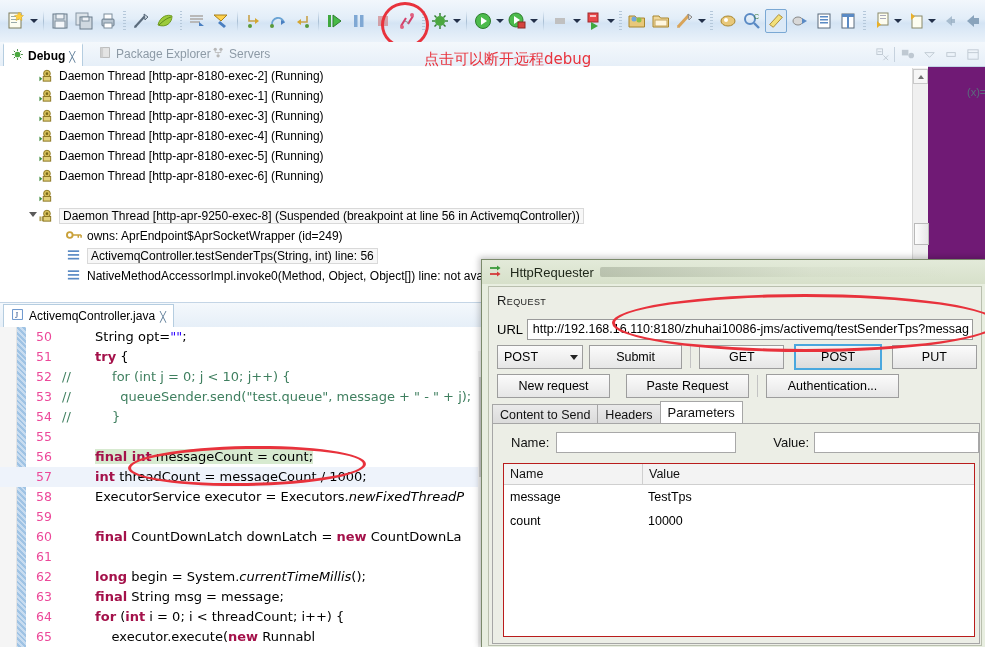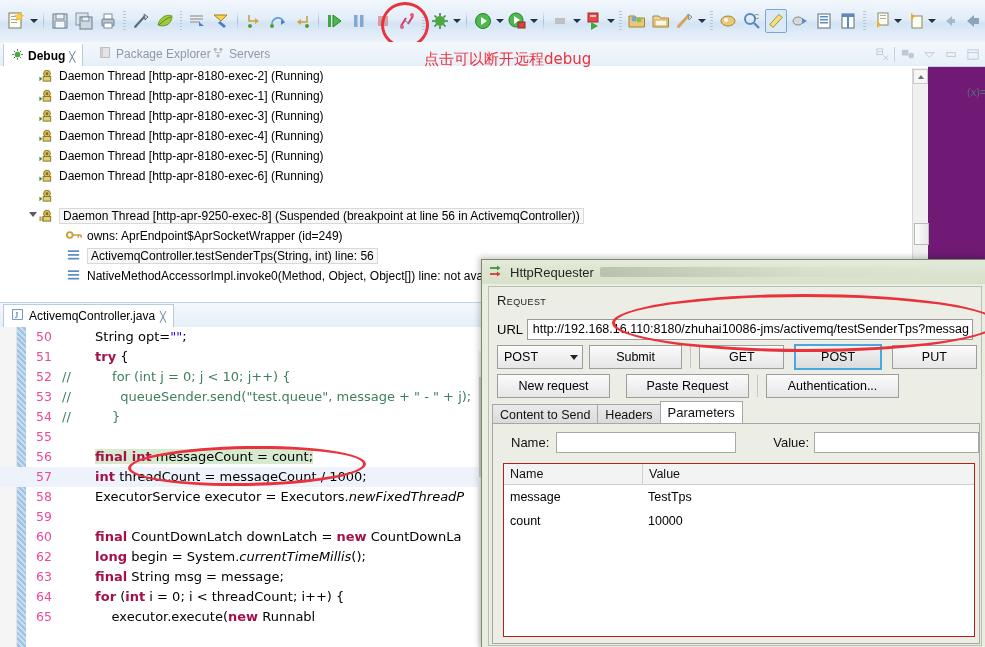--- a/index.html
+++ b/index.html
@@ -668,20 +668,21 @@
         <div class="cline"><span class="lnum">51</span><span class="ctext">        <span class="kw">try</span> {</span></div>
         <div class="cline"><span class="lnum">52</span><span class="ctext"><span class="cmt">//          for (</span><span class="cmt">int</span><span class="cmt"> j = 0; j &lt; 10; j++) {</span></span></div>
         <div class="cline"><span class="lnum">53</span><span class="ctext"><span class="cmt">//            queueSender.send("test.queue", message + " - " + j);</span></span></div>
         <div class="cline"><span class="lnum">54</span><span class="ctext"><span class="cmt">//          }</span></span></div>
         <div class="cline"><span class="lnum">55</span><span class="ctext"></span></div>
         <div class="cline"><span class="lnum">56</span><span class="ctext">        <span class="hl"><span class="kw">final int</span> messageCount = count;</span></span></div>
         <div class="cline"><span class="lnum">57</span><span class="ctext">        <span class="kw">int</span> threadCount = messageCount / 1000;</span></div>
         <div class="cline"><span class="lnum">58</span><span class="ctext">        ExecutorService executor = Executors.<span class="itl">newFixedThreadP</span></span></div>
         <div class="cline"><span class="lnum">59</span><span class="ctext"></span></div>
         <div class="cline"><span class="lnum">60</span><span class="ctext">        <span class="kw">final</span> CountDownLatch downLatch = <span class="kw">new</span> CountDownLa</span></div>
+        <div class="cline"><span class="lnum">61</span><span class="ctext"></span></div>
         <div class="cline"><span class="lnum">62</span><span class="ctext">        <span class="kw">long</span> begin = System.<span class="itl">currentTimeMillis</span>();</span></div>
         <div class="cline"><span class="lnum">63</span><span class="ctext">        <span class="kw">final</span> String msg = message;</span></div>
         <div class="cline"><span class="lnum">64</span><span class="ctext">        <span class="kw">for</span> (<span class="kw">int</span> i = 0; i &lt; threadCount; i++) {</span></div>
         <div class="cline"><span class="lnum">65</span><span class="ctext">            executor.execute(<span class="kw">new</span> Runnabl</span></div>
       </div>
     <div id="ed-scroll">
       <div class="t"></div>
     </div>
   </div>
 </div>

